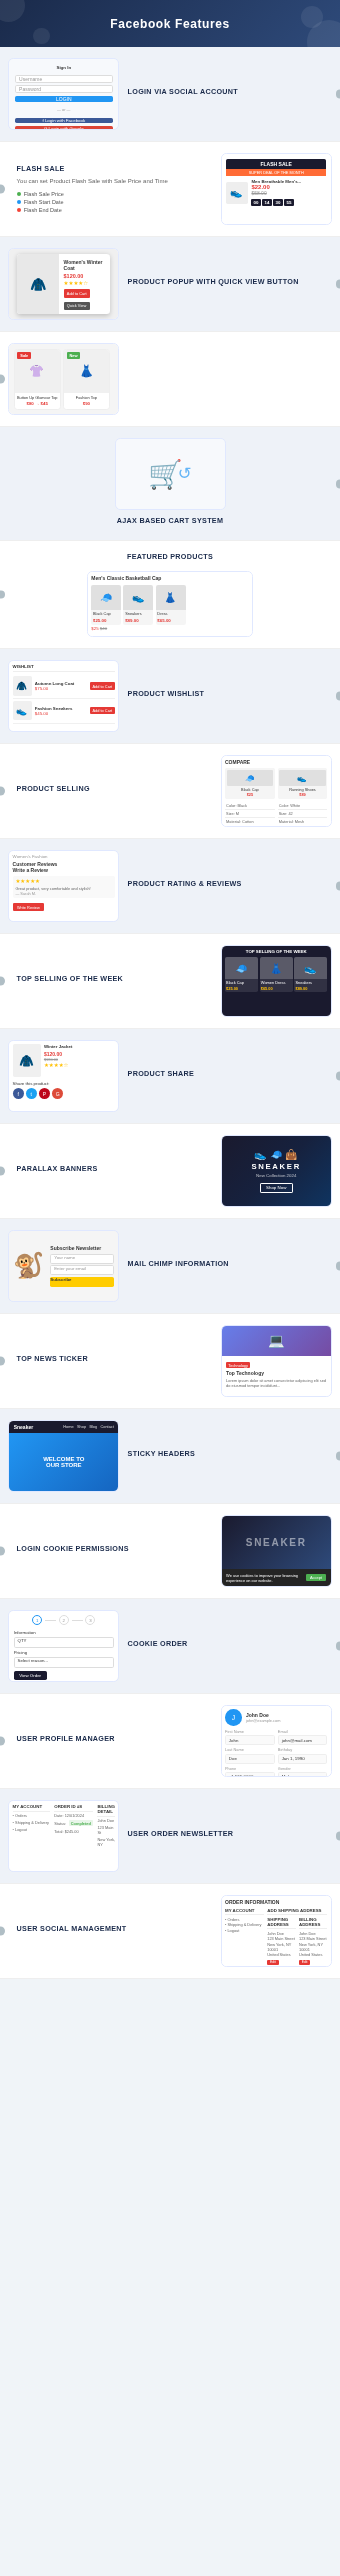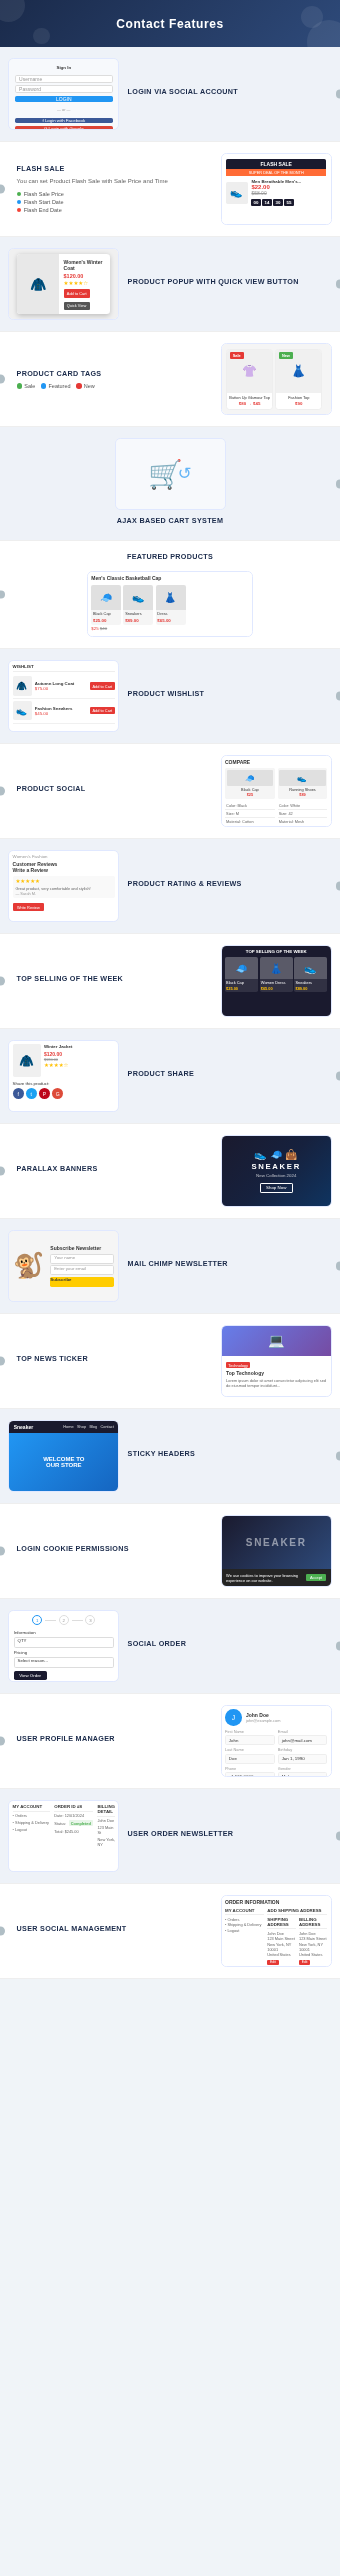--- a/index.html
+++ b/index.html
@@ -918,21 +918,21 @@
 </head>
 <body>
 
 <div class="page-header">
   <div class="header-dots">
     <div class="dot" style="width:33px;height:33px;top:-11px;left:-8.3px;"></div>
     <div class="dot" style="width:22px;height:22px;top:5.5px;right:16.6px;"></div>
     <div class="dot" style="width:44px;height:44px;bottom:-16.6px;right:-11px;"></div>
     <div class="dot" style="width:16.6px;height:16.6px;bottom:2.8px;left:33px;"></div>
   </div>
-  <h1>Contact Features</h1>
+  <h1>Facebook Features</h1>
 </div>
 
 <div class="row-wrapper row-b">
   <div class="feature-row" style="background:#eef2f8;">
     <div class="feature-preview">
       <div class="mock-login">
         <div style="text-align:center;font-size:4.4px;font-weight:bold;color:#333;margin-bottom:2.2px;">Sign In</div>
         <div class="mock-input">Username</div>
         <div class="mock-input">Password</div>
         <div class="mock-btn">LOGIN</div>
@@ -1001,37 +1001,20 @@
     </div>
     <div class="feature-info">
       <h2>PRODUCT POPUP WITH QUICK VIEW BUTTON</h2>
     </div>
     <div class="circle-right"></div>
   </div>
 </div>
 
 <div class="row-wrapper row-a">
   <div class="feature-row" style="background:#fff;">
-    <div class="feature-info">
-      <h2>PRODUCT CARD TAGS</h2>
-      <div class="tag-row">
-        <div class="tag-pill">
-          <div class="tag-circle" style="background:#4caf50;"></div>
-          <span>Sale</span>
-        </div>
-        <div class="tag-pill">
-          <div class="tag-circle" style="background:#2196f3;"></div>
-          <span>Featured</span>
-        </div>
-        <div class="tag-pill">
-          <div class="tag-circle" style="background:#e53935;"></div>
-          <span>New</span>
-        </div>
-      </div>
-    </div>
     <div class="feature-preview">
       <div class="mock-tags">
         <div class="product-thumb">
           <div class="tag-badge tag-sale">Sale</div>
           <div class="product-thumb-img">👚</div>
           <div class="product-thumb-name">Button Up Glamour Top</div>
           <div class="product-thumb-price">$80 → $45</div>
         </div>
         <div class="product-thumb">
           <div class="tag-badge tag-new">New</div>
@@ -1118,21 +1101,21 @@
     <div class="feature-info">
       <h2>PRODUCT WISHLIST</h2>
     </div>
     <div class="circle-right"></div>
   </div>
 </div>
 
 <div class="row-wrapper row-a">
   <div class="feature-row" style="background:#fff;">
     <div class="feature-info">
-      <h2>PRODUCT SOCIAL</h2>
+      <h2>PRODUCT SELLING</h2>
     </div>
     <div class="feature-preview">
       <div class="mock-compare">
         <div class="compare-header">COMPARE</div>
         <div class="compare-row">
           <div class="compare-item">
             <div class="compare-item-img">🧢</div>
             <div class="compare-item-name">Black Cap</div>
             <div class="compare-item-price">$25</div>
           </div>
@@ -1271,21 +1254,21 @@
         <div class="chimp-img">🐒</div>
         <div class="chimp-form">
           <div class="chimp-title">Subscribe Newsletter</div>
           <div class="chimp-input">Your name</div>
           <div class="chimp-input">Enter your email</div>
           <div class="chimp-btn">Subscribe</div>
         </div>
       </div>
     </div>
     <div class="feature-info">
-      <h2>MAIL CHIMP NEWSLETTER</h2>
+      <h2>MAIL CHIMP INFORMATION</h2>
     </div>
     <div class="circle-right"></div>
   </div>
 </div>
 
 <div class="row-wrapper row-a">
   <div class="feature-row" style="background:#fff;">
     <div class="feature-info">
       <h2>TOP NEWS TICKER</h2>
     </div>
@@ -1364,21 +1347,21 @@
         <div class="cancel-form">
           <div class="cancel-label">Information</div>
           <div class="cancel-select">QTY</div>
           <div class="cancel-label">Pricing</div>
           <div class="cancel-select">Select reason...</div>
         </div>
         <div class="cancel-view-btn">View Order</div>
       </div>
     </div>
     <div class="feature-info">
-      <h2>SOCIAL ORDER</h2>
+      <h2>COOKIE ORDER</h2>
     </div>
     <div class="circle-right"></div>
   </div>
 </div>
 
 <div class="row-wrapper row-a">
   <div class="feature-row" style="background:#fff;">
     <div class="feature-info">
       <h2>USER PROFILE MANAGER</h2>
     </div>

